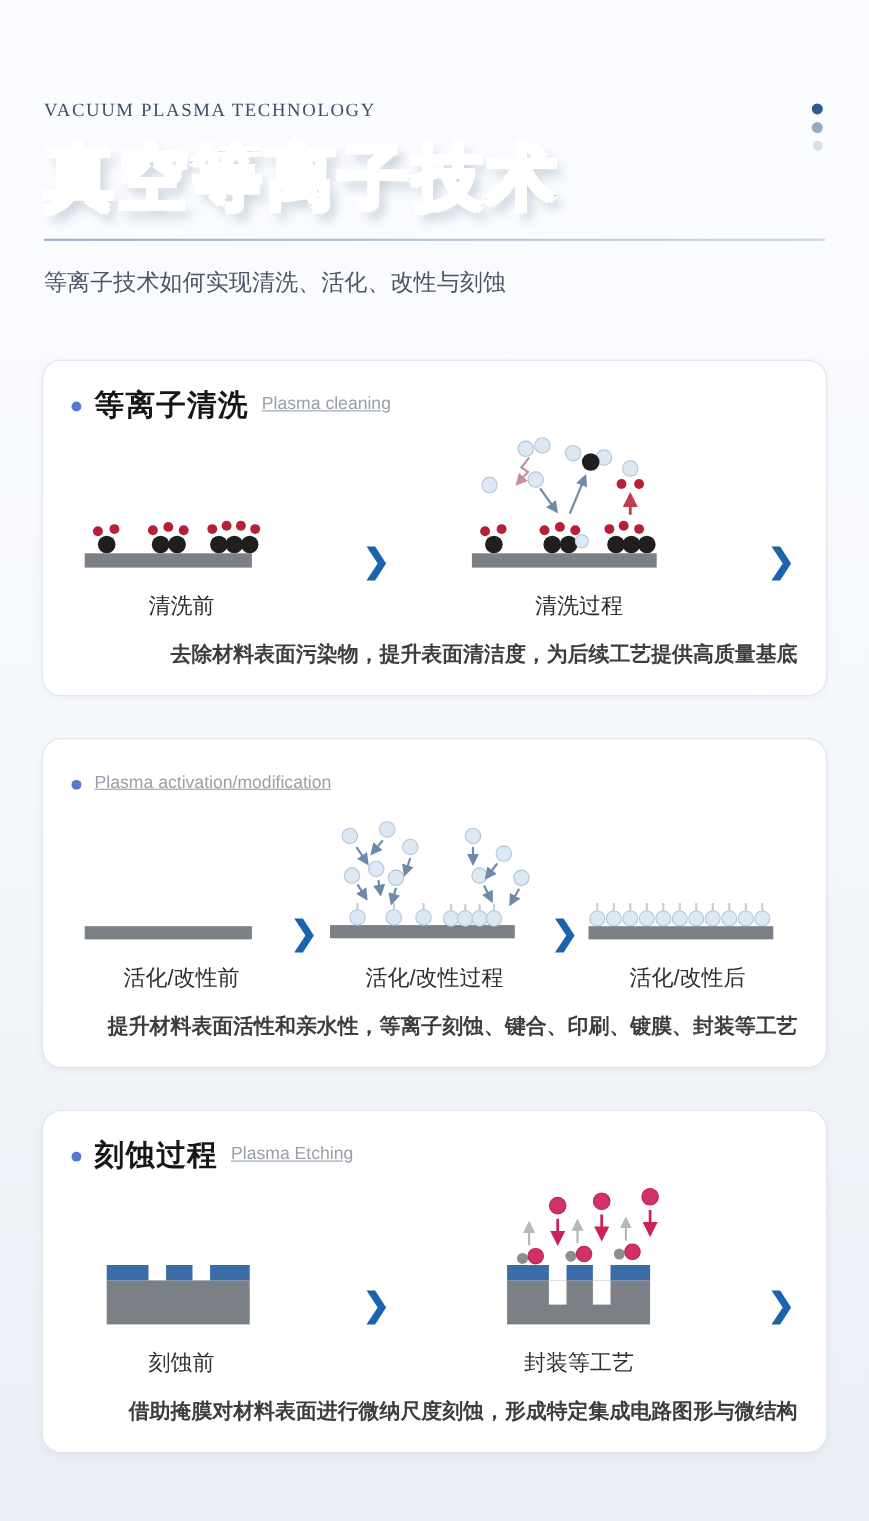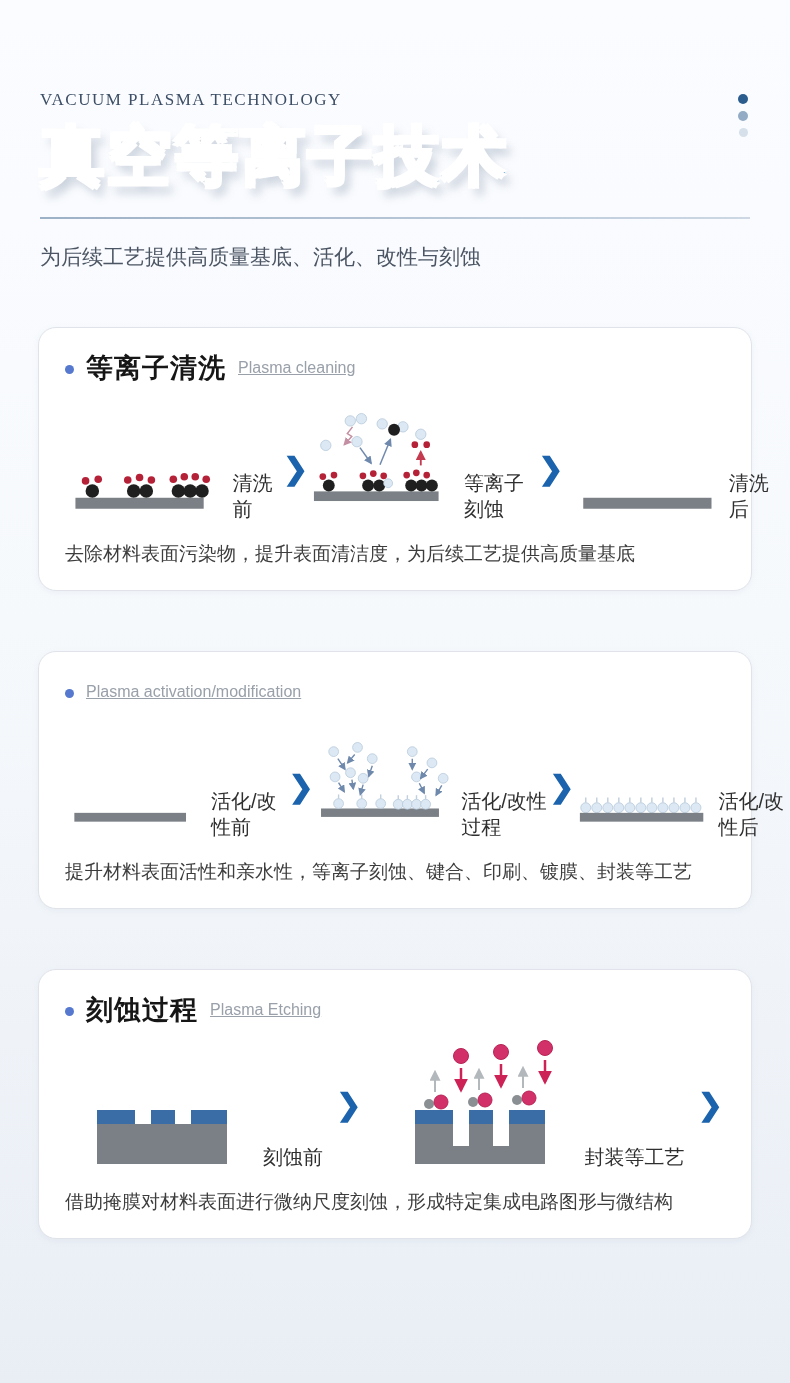--- a/index.html
+++ b/index.html
@@ -8,44 +8,44 @@
         background:linear-gradient(180deg,#fbfcff 0%,#f6f9fc 45%,#e9eef5 100%);}
   
   .header{position:relative;padding:90px 40px 0;}
   .eyebrow{font-family:"Liberation Serif",serif;font-size:17px;letter-spacing:1.5px;
            color:#3d4f66;font-weight:500;}
   .dots{position:absolute;right:42px;top:94px;display:flex;flex-direction:column;align-items:center;gap:7px;}
   .dot{border-radius:50%;}
   .dot.d1{width:10px;height:10px;background:#2b5c8e;}
   .dot.d2{width:10px;height:10px;background:#93abc4;}
   .dot.d3{width:9px;height:9px;background:#d5e0ea;}
-  .big-title{margin:18px 0 13px;font-family:Liberation Mono, monospace;font-weight:700;
+  .big-title{margin:18px 0 13px;font-family:Liberation Sans, sans-serif;font-weight:700;
              font-size:64px;line-height:1.05;letter-spacing:3px;color:#2180c4;
              background:linear-gradient(105deg,#1a69b0 5%,#2f94d9 30%,#1f77bd 52%,#2f94d9 74%,#1a69b0 95%);
              -webkit-background-clip:text;background-clip:text;-webkit-text-fill-color:transparent;
              text-shadow:-2px -2px 0 #ffffff,2px -2px 0 #ffffff,-2px 2px 0 #ffffff,2px 2px 0 #ffffff,
                          6px 8px 10px rgba(110,130,155,.40);}
   .divider{height:2px;margin-top:22px;background:linear-gradient(to right,#9db1c6,#cdd8e4);}
   .page-subtitle{margin-top:24px;font-size:21px;color:#4b5563;}
   
   .cards{margin:56px 38px 0;}
   .card{background:#ffffff;border:1px solid #e0e4ea;border-radius:18px;
-        padding:22px 26px;margin-bottom:60px;box-shadow:0 2px 6px rgba(150,165,185,.10);}
+        padding:22px 26px;margin-bottom:38px;box-shadow:0 2px 6px rgba(150,165,185,.10);}
   .card-head{display:flex;align-items:center;gap:12px;line-height:36px;}
   .bullet{width:9px;height:9px;border-radius:50%;background:#5679cf;flex:0 0 auto;margin-top:2px;}
   .card-title{margin:0;font-size:27px;font-weight:700;color:#161616;letter-spacing:1px;}
   .card-sub-en{font-size:16px;color:#99a0a9;text-decoration:underline;}
   .diagram{display:flex;align-items:flex-end;justify-content:space-between;margin-top:8px;padding:0 2px;}
-  .stage{display:flex;flex-direction:row;align-items:flex-end;}
+  .stage{display:flex;flex-direction:column;align-items:center;}
   .stage svg{display:block;}
   .stage-label{margin-top:16px;font-size:20px;line-height:26px;color:#2f2f2f;}
   .chev{align-self:flex-end;font-size:30px;font-weight:700;color:#1b63ad;line-height:30px;}
   .chev.mid{margin-bottom:38px;}
   .card-etch .chev.mid{margin-bottom:50px;}
-  .desc{margin:18px 0 0;text-align:left;font-size:19px;line-height:28px;color:#3d3d3d;}
+  .desc{margin:18px 0 0;text-align:right;font-size:19px;line-height:28px;color:#3d3d3d;font-weight:bold;}
   svg .bubble{fill:#dce8f3;stroke:#b2c6d9;stroke-width:1;}
   svg .black{fill:#1f1f1f;}
   svg .red{fill:#b52238;}
   svg .pink{fill:#d23069;stroke:#b72456;stroke-width:1;}
   svg .graysm{fill:#8a8f94;}
   svg .bar{fill:#7b8086;}
   svg .mask{fill:#3a6da6;}
   svg .stem{stroke:#c2cfdd;stroke-width:2;}
   .hidden-defs{position:absolute;width:0;height:0;overflow:hidden;}
 </style>
@@ -76,21 +76,21 @@
 
   <div class="header">
     <div class="eyebrow">VACUUM PLASMA TECHNOLOGY</div>
     <div class="dots">
       <span class="dot d1"></span>
       <span class="dot d2"></span>
       <span class="dot d3"></span>
     </div>
     <h1 class="big-title">真空等离子技术</h1>
     <div class="divider"></div>
-    <div class="page-subtitle">为后续工艺提供高质量基底、活化、改性与刻蚀</div>
+    <div class="page-subtitle">等离子技术如何实现清洗、活化、改性与刻蚀</div>
   </div>
 
   <div class="cards">
 
     <section class="card">
       <div class="card-head">
         <span class="bullet"></span>
         <h2 class="card-title">等离子清洗</h2>
         <span class="card-sub-en">Plasma cleaning</span>
       </div>
@@ -143,29 +143,23 @@
             <circle class="black" cx="81" cy="101" r="8"></circle>
               <circle class="black" cx="96" cy="101" r="8"></circle>
             <circle class="bubble" cx="108" cy="98" r="6"></circle>
             <circle class="red" cx="133" cy="87" r="4.5"></circle>
               <circle class="red" cx="146" cy="84" r="4.5"></circle>
               <circle class="red" cx="160" cy="87" r="4.5"></circle>
             <circle class="black" cx="139" cy="101" r="8"></circle>
               <circle class="black" cx="153" cy="101" r="8"></circle>
               <circle class="black" cx="167" cy="101" r="8"></circle>
           </svg>
-          <div class="stage-label">等离子刻蚀</div>
-        </div>
-        <div class="chev mid">❯</div>
-        <div class="stage">
-          <svg width="196" height="105" viewBox="0 0 196 105">
-            <rect class="bar" x="24" y="86" width="152" height="13"></rect>
-          </svg>
-          <div class="stage-label">清洗后</div>
-        </div>
+          <div class="stage-label">清洗过程</div>
+        </div>
+        <div class="chev mid">❯</div>
       </div>
       <p class="desc">去除材料表面污染物，提升表面清洁度，为后续工艺提供高质量基底</p>
     </section>
 
     <section class="card">
       <div class="card-head">
         <span class="bullet"></span>
         <span class="card-sub-en">Plasma activation/modification</span>
       </div>
       <div class="diagram">

